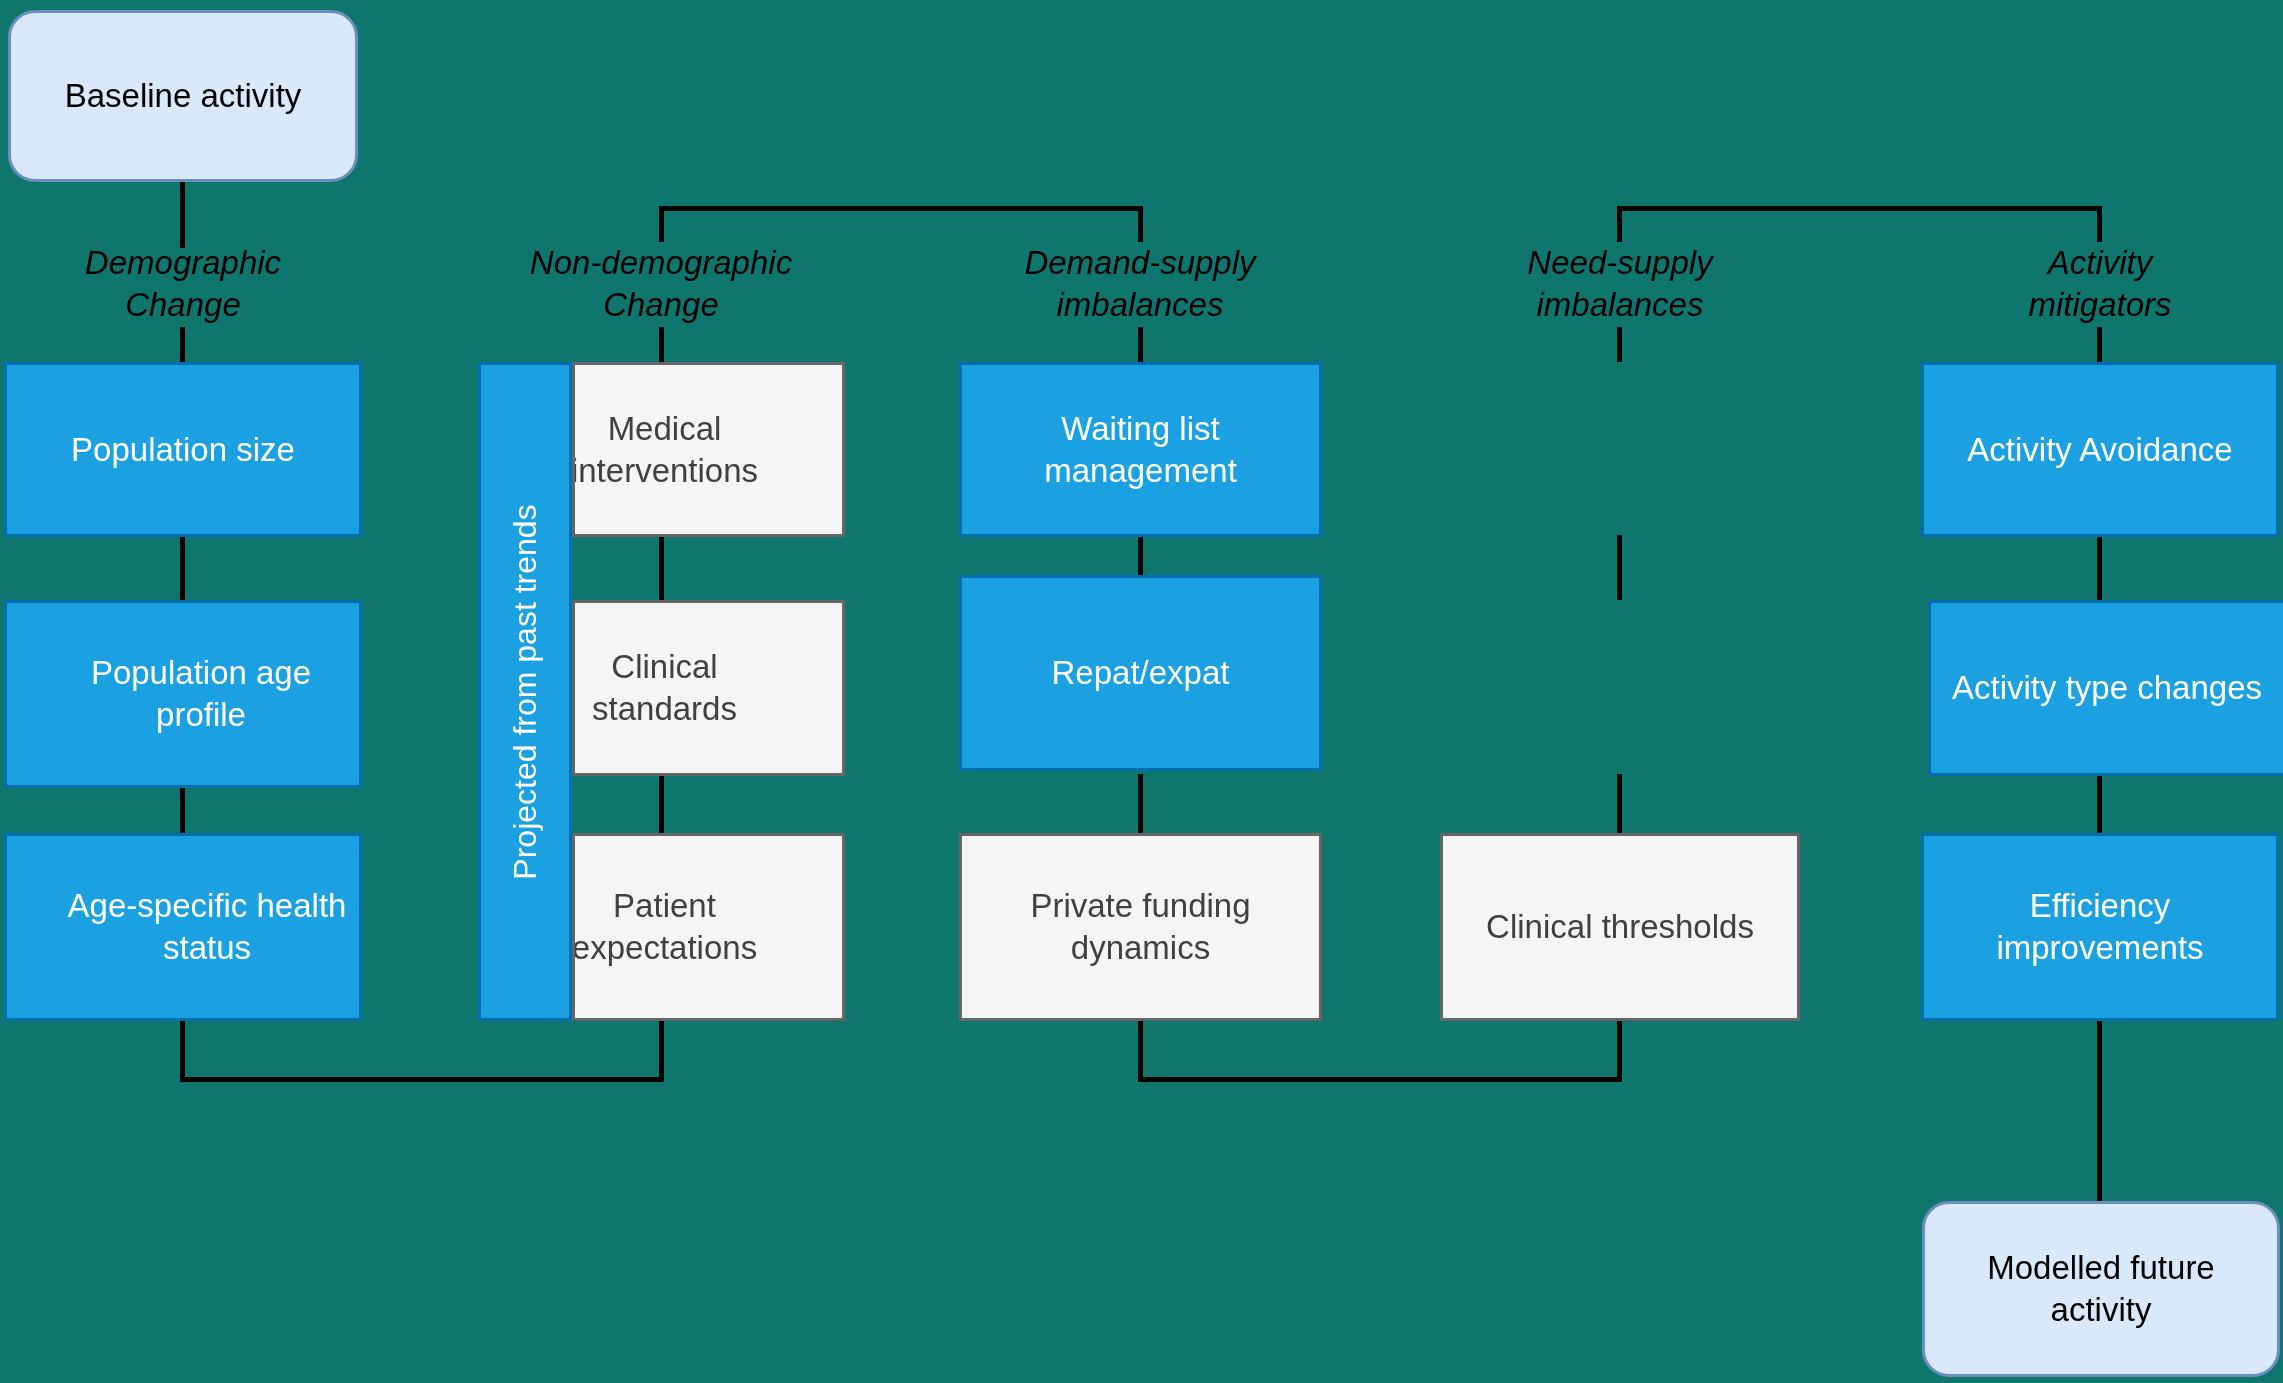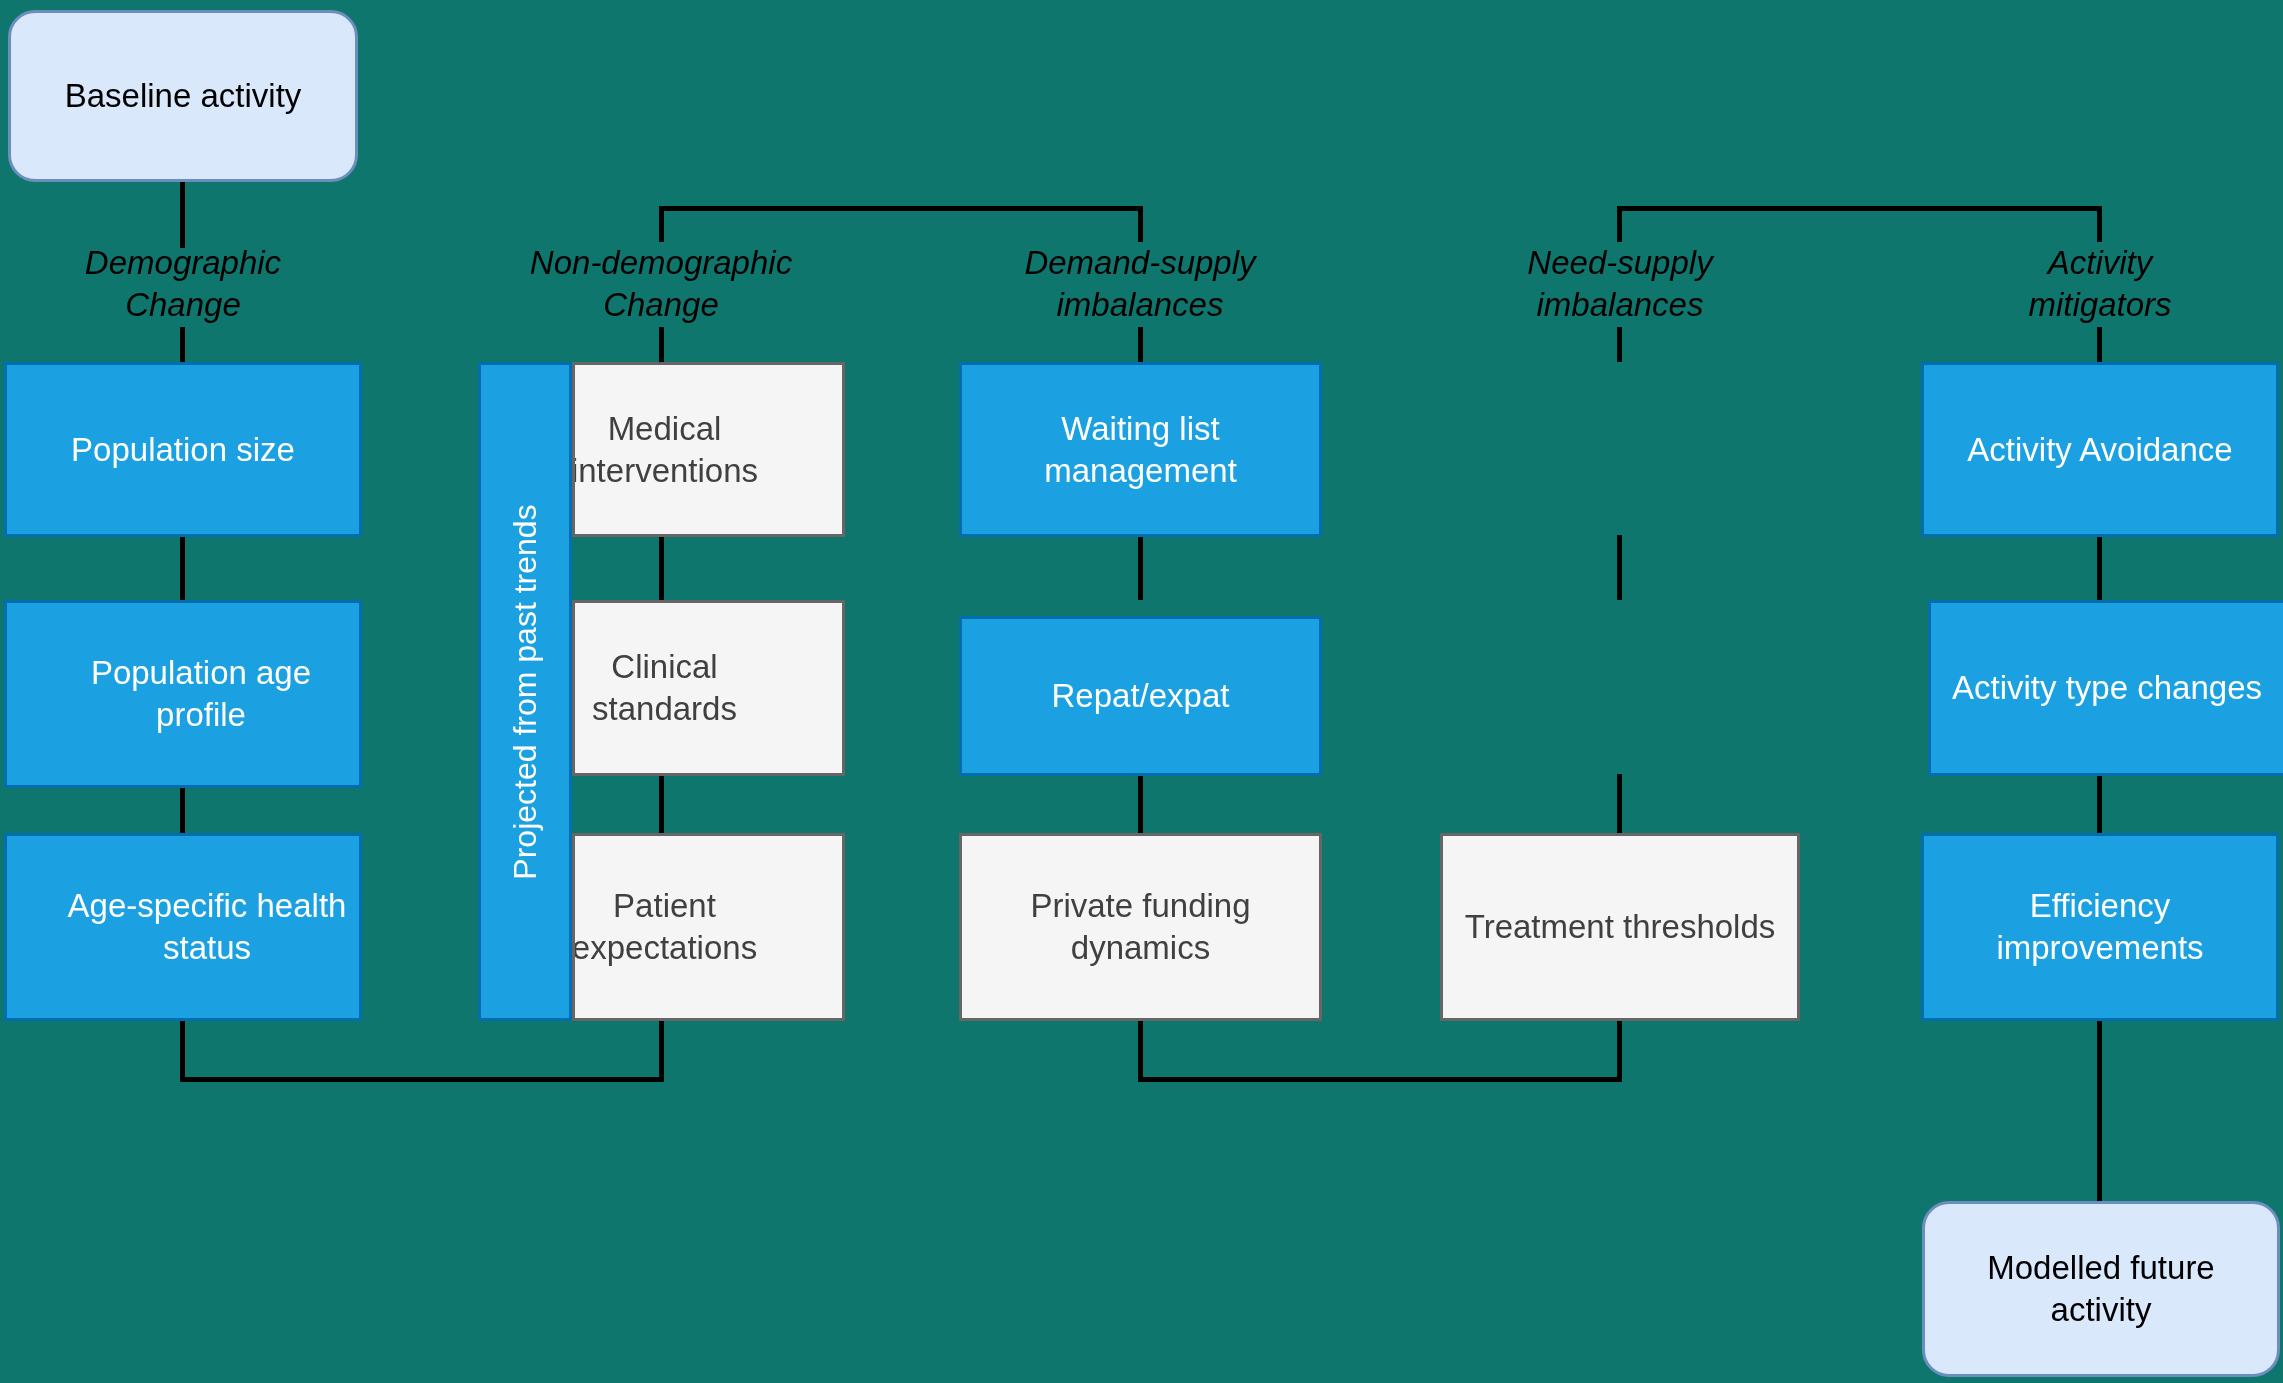--- a/index.html
+++ b/index.html
@@ -170,30 +170,30 @@
   </div>
 
   <div class="vbar">
     <div class="vbar-label">Projected from past trends</div>
   </div>
 
   <div class="node blue" style="left:959px; top:362px; width:363px; height:175px;">
     <span>Waiting list
 management</span>
   </div>
-  <div class="node blue" style="left:959px; top:616px; width:363px; height:160px;">
+  <div class="node blue" style="left:959px; top:575px; width:363px; height:196px;">
     <span>Repat/expat</span>
   </div>
   <div class="node gray" style="left:959px; top:833px; width:363px; height:188px;">
     <span>Private funding
 dynamics</span>
   </div>
 
   <div class="node gray" style="left:1440px; top:833px; width:360px; height:188px;">
-    <span>Treatment thresholds</span>
+    <span>Clinical thresholds</span>
   </div>
 
   <div class="node blue" style="left:1921px; top:362px; width:358px; height:175px;">
     <span>Activity Avoidance</span>
   </div>
   <div class="node blue" style="left:1921px; top:600px; width:358px; height:176px;margin-left:7px;">
     <span>Activity type changes</span>
   </div>
   <div class="node blue" style="left:1921px; top:833px; width:358px; height:188px;">
     <span>Efficiency

